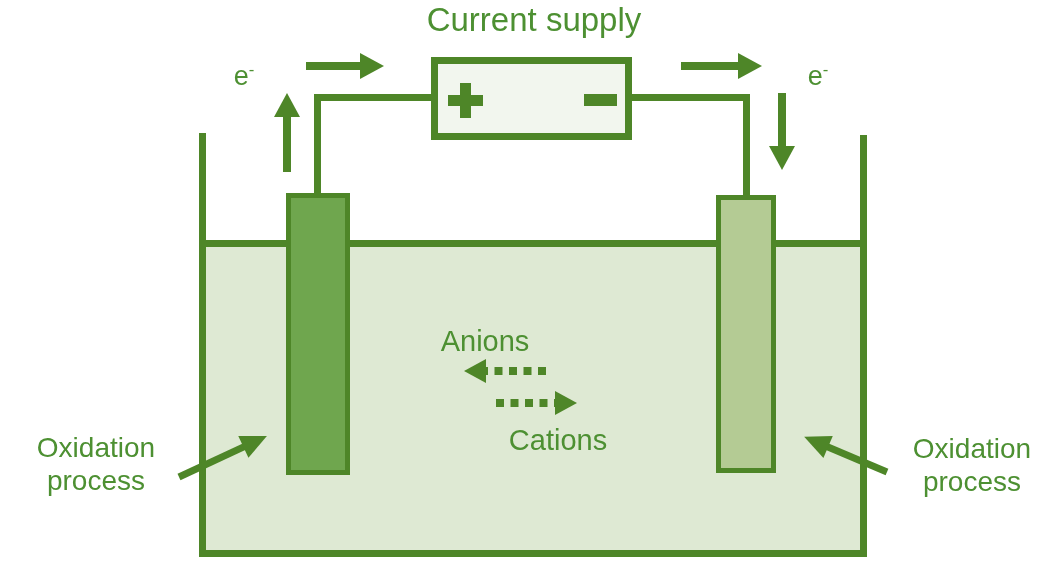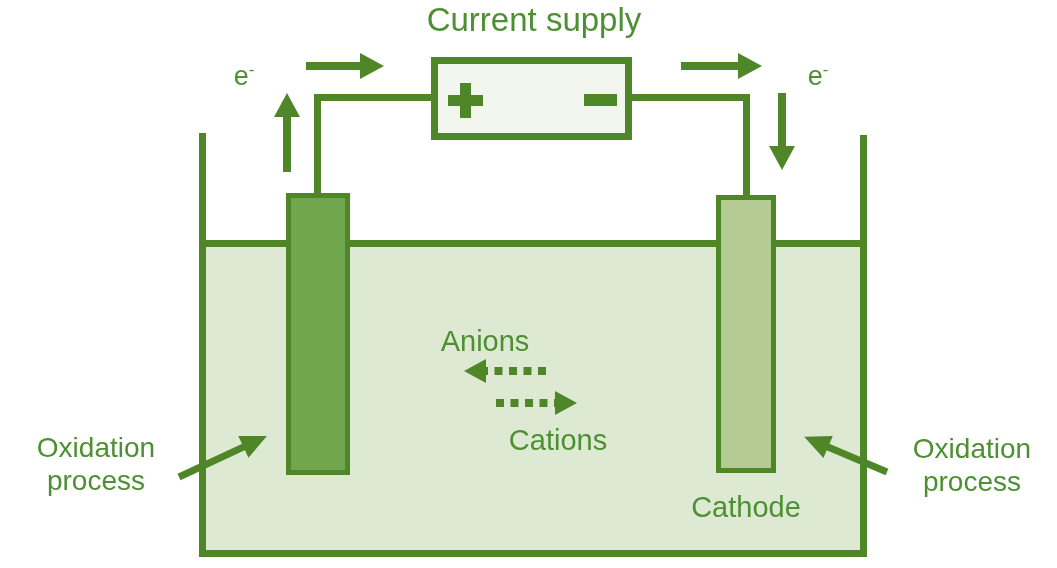--- a/index.html
+++ b/index.html
@@ -109,15 +109,14 @@
 
   <div class="label" style="left:4px;top:431px;width:166px;font-size:28px;">
     <div>Oxidation</div>
     <div>process</div>
   </div>
   <div class="label" style="left:880px;top:432px;width:166px;font-size:28px;">
     <div>Oxidation</div>
     <div>process</div>
   </div>
 
-  <div class="label" style="left:667px;top:491px;width:140px;z-index:5;">Cathode</div>
 
 </div>
 
 </body></html>

